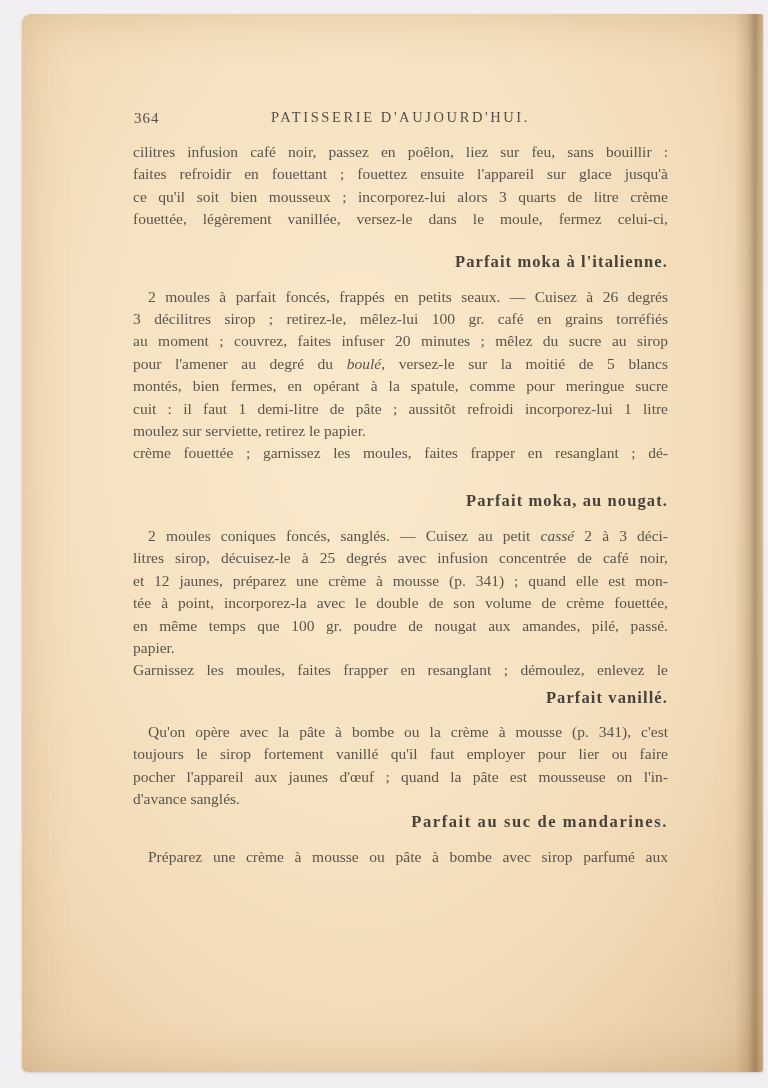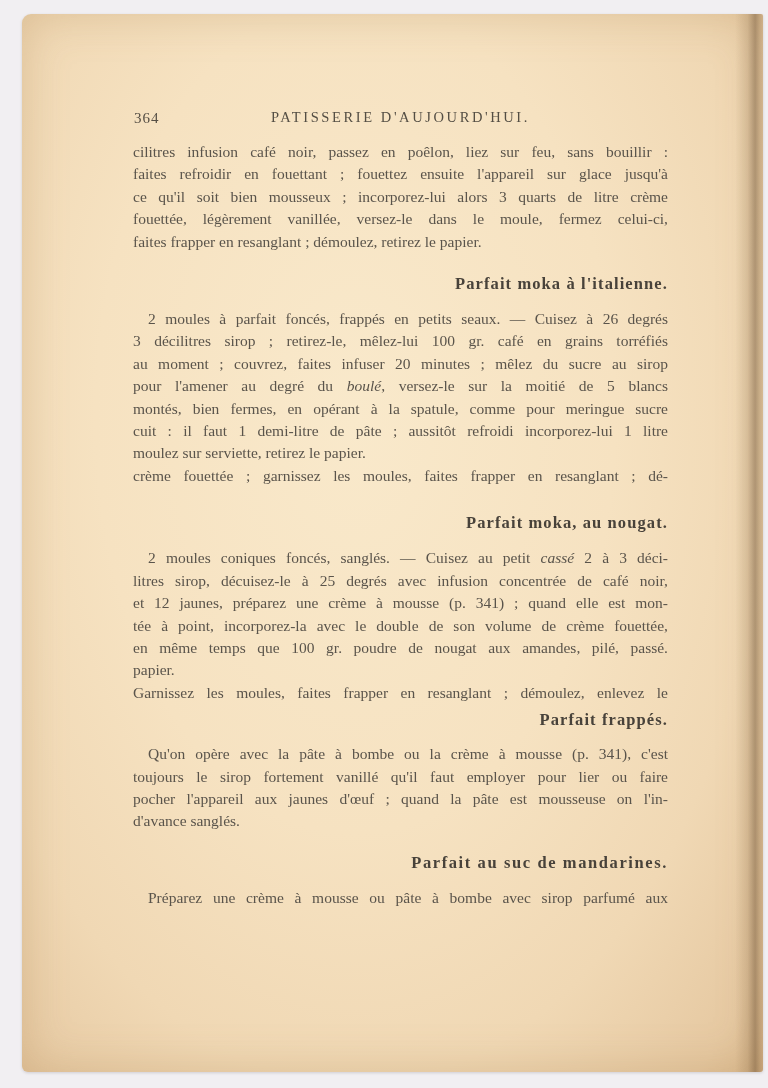--- a/index.html
+++ b/index.html
@@ -69,41 +69,40 @@
     text-align: right;
     font-weight: bold;
     color: #48423a;
     font-size: 16.5px;
     letter-spacing: 1.1px;
     margin: 20px 0 13px 0;
     line-height: 22px;
   }
   .heading.sec-3 { margin-top: 25px; }
   .heading.sec-5 { margin-top: 5px; margin-bottom: 12px; }
-  .heading.sec-7 { margin-top: 19px; letter-spacing: 1.6px; }
+  .heading.sec-7 { margin-top: 1px; letter-spacing: 1.6px; }
   .line i { font-style: italic; }
 </style>
 </head>
 <body>
 
 <div class="scan">
   <div class="paper">
     <div class="gutter"></div>
     <div class="text-block">
       <div class="header-row">
         <span class="pagenum">364</span>
         <span class="running-title">PATISSERIE D'AUJOURD'HUI.</span>
       </div>
       <div id="sections">
           <div class="para">
             <div class="line">cilitres infusion café noir, passez en poêlon, liez sur feu, sans bouillir :</div>
             <div class="line">faites refroidir en fouettant ; fouettez ensuite l'appareil sur glace jusqu'à</div>
             <div class="line">ce qu'il soit bien mousseux ; incorporez-lui alors 3 quarts de litre crème</div>
             <div class="line">fouettée, légèrement vanillée, versez-le dans le moule, fermez celui-ci,</div>
-            <div class="line last">faites frapper en resanglant ; démoulez, retirez le papier.</div>
           </div>
           <div class="heading sec-1">Parfait moka à l'italienne.</div>
           <div class="para indent">
             <div class="line">2 moules à parfait foncés, frappés en petits seaux. — Cuisez à 26 degrés</div>
             <div class="line">3 décilitres sirop ; retirez-le, mêlez-lui 100 gr. café en grains torréfiés</div>
             <div class="line">au moment ; couvrez, faites infuser 20 minutes ; mêlez du sucre au sirop</div>
             <div class="line">pour l'amener au degré du <i>boulé</i>, versez-le sur la moitié de 5 blancs</div>
             <div class="line">montés, bien fermes, en opérant à la spatule, comme pour meringue sucre</div>
             <div class="line">cuit : il faut 1 demi-litre de pâte ; aussitôt refroidi incorporez-lui 1 litre</div>
             <div class="line last">moulez sur serviette, retirez le papier.</div>
@@ -112,21 +111,21 @@
           <div class="heading sec-3">Parfait moka, au nougat.</div>
           <div class="para indent">
             <div class="line">2 moules coniques foncés, sanglés. — Cuisez au petit <i>cassé</i> 2 à 3 déci-</div>
             <div class="line">litres sirop, décuisez-le à 25 degrés avec infusion concentrée de café noir,</div>
             <div class="line">et 12 jaunes, préparez une crème à mousse (p. 341) ; quand elle est mon-</div>
             <div class="line">tée à point, incorporez-la avec le double de son volume de crème fouettée,</div>
             <div class="line">en même temps que 100 gr. poudre de nougat aux amandes, pilé, passé.</div>
             <div class="line last">papier.</div>
             <div class="line">Garnissez les moules, faites frapper en resanglant ; démoulez, enlevez le</div>
           </div>
-          <div class="heading sec-5">Parfait frappés.</div>
+          <div class="heading sec-5">Parfait vanillé.</div>
           <div class="para indent">
             <div class="line">Qu'on opère avec la pâte à bombe ou la crème à mousse (p. 341), c'est</div>
             <div class="line">toujours le sirop fortement vanillé qu'il faut employer pour lier ou faire</div>
             <div class="line">pocher l'appareil aux jaunes d'œuf ; quand la pâte est mousseuse on l'in-</div>
             <div class="line last">d'avance sanglés.</div>
           </div>
           <div class="heading sec-7">Parfait au suc de mandarines.</div>
           <div class="para indent">
             <div class="line">Préparez une crème à mousse ou pâte à bombe avec sirop parfumé aux</div>
           </div>

